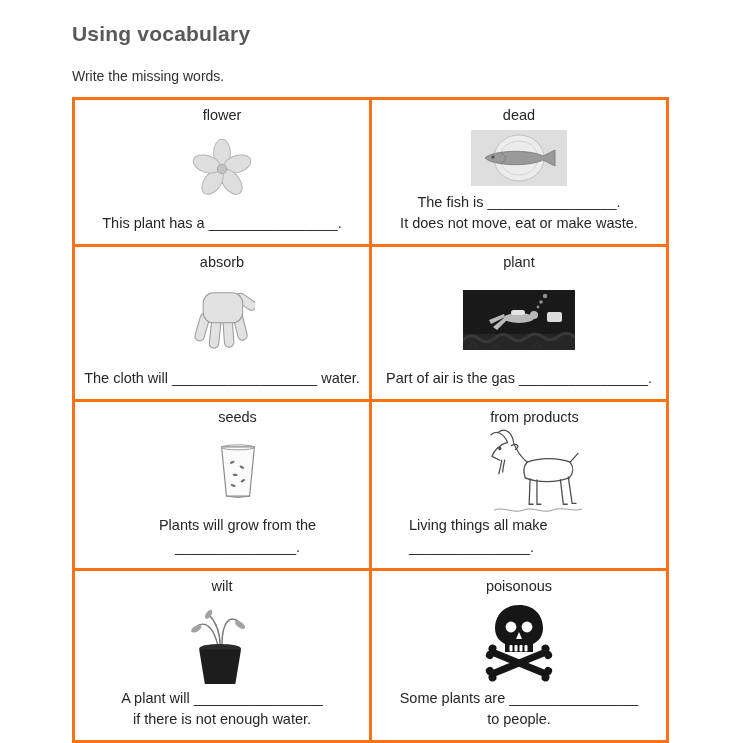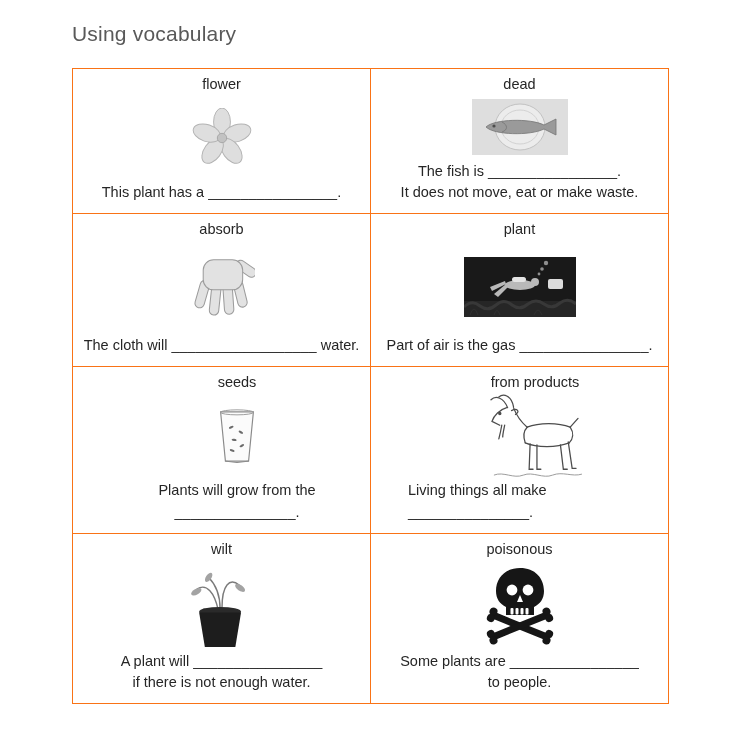--- a/index.html
+++ b/index.html
@@ -4,44 +4,45 @@
 <style>
   html,body { margin:0; padding:0; background:#ffffff; }
   body {
     width:743px; height:743px;
     font-family:"Liberation Sans", sans-serif;
     color:#262626;
     overflow:hidden;
   }
   .page { padding:16px 0 0 72px; }
   .title {
-    font-size:21px; font-weight:400; color:#595959;
+    font-size:21px; font-weight:700; color:#595959;
     margin:6px 0 22px 0; letter-spacing:0.2px;
   }
   .subtitle { font-size:14px; color:#303030; margin:0 0 13px 0; }
   table.vocab { border-collapse:collapse; width:597px; table-layout:fixed; }
   td.vcell {
-    border:1px solid #f97316;
+    border:3px solid #f97316;
     padding:7px 6px 9px 6px;
     vertical-align:top;
   }
   tr.r1 td.vcell { height:128px; }
   tr.r2 td.vcell { height:136px; }
   tr.r3 td.vcell { height:134px;padding-left:37px; }
   tr.r4 td.vcell { height:152px; }
   .cell { display:flex; flex-direction:column; align-items:center; height:100%; }
   .word { font-size:14.5px; color:#262626; margin-bottom:2px; }
   .img { flex:1; display:flex; align-items:center; justify-content:center; }
   .sent { font-size:14.5px; color:#262626; text-align:left; line-height:1.5; }
 </style>
 </head>
 <body>
 
 <div class="page">
   <div class="title">Using vocabulary</div>
+  <div class="subtitle">Write the missing words.</div>
 
   <table class="vocab">
     <tbody>
         <tr class="r1">
 
       <td class="vcell">
         <div class="cell">
           <div class="word">flower</div>
           <div class="img">
             <svg width="60" height="60" viewBox="0 0 64 64">

